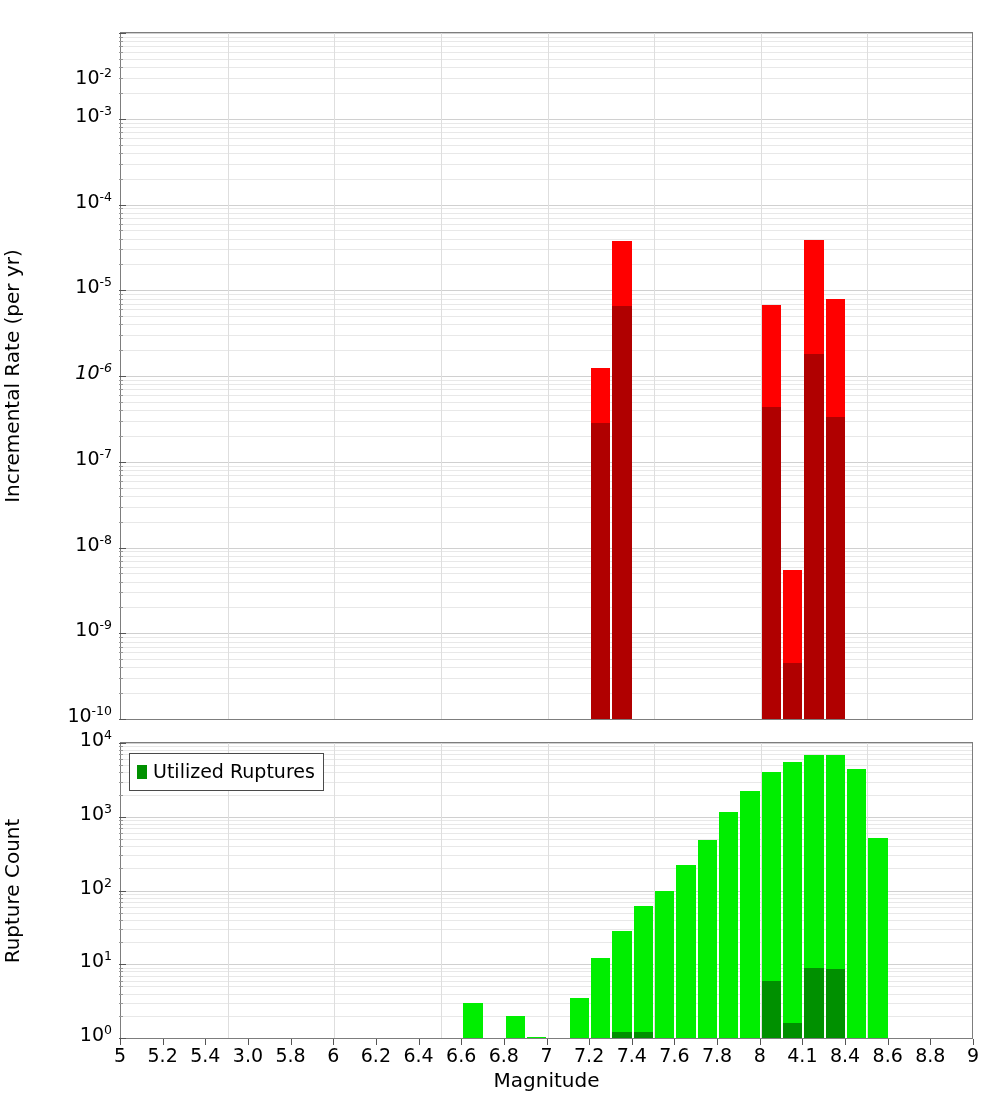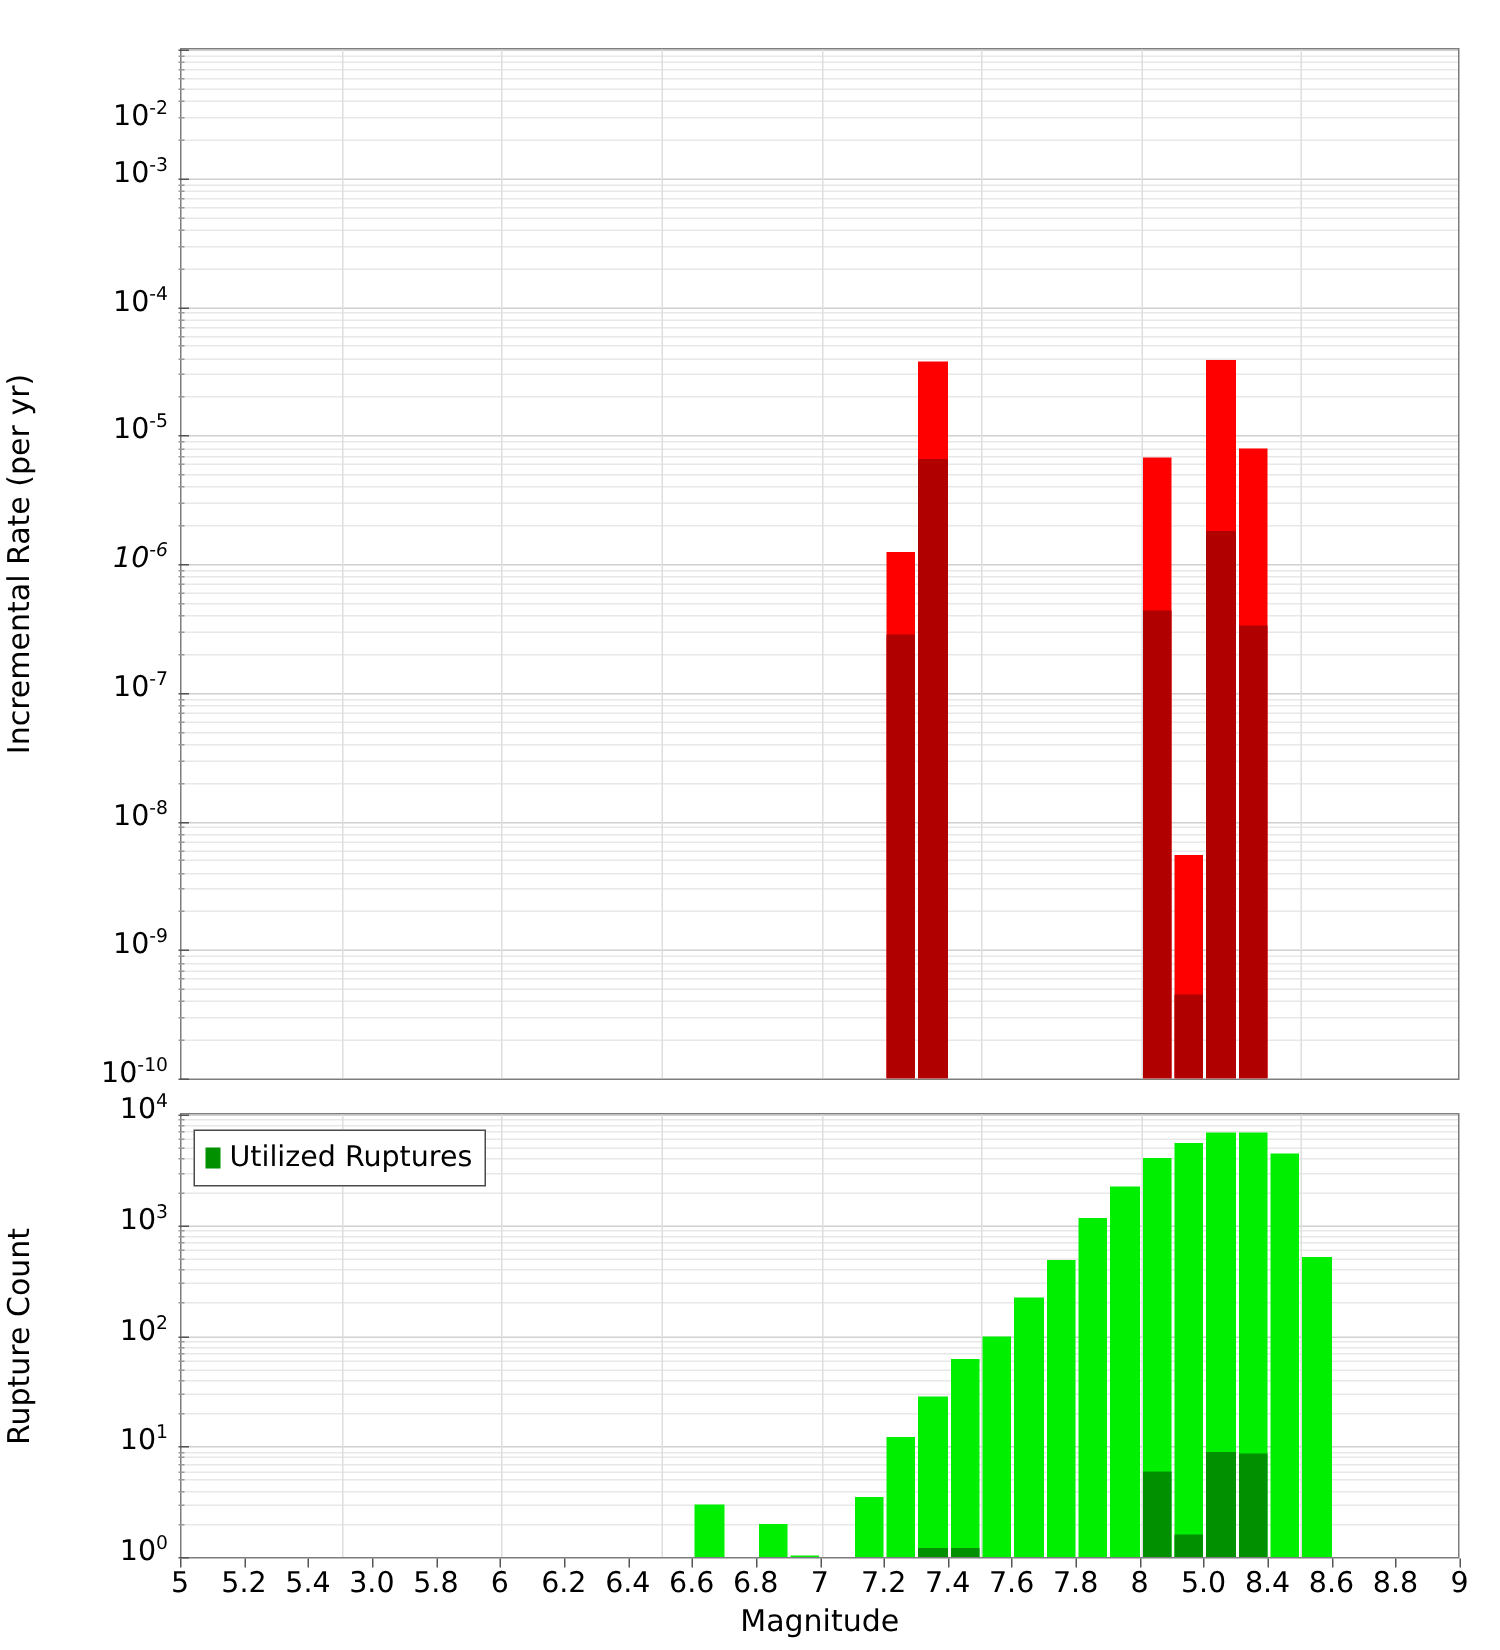--- a/index.html
+++ b/index.html
@@ -493,21 +493,21 @@
       <div class="xtick-label" style="width: 60px; left: 559.15px; top: 1046px;">7.2</div>
       <div class="xtick-mark" style="left: 632px; top: 1039px;"></div>
       <div class="xtick-label" style="width: 60px; left: 601.8px; top: 1046px;">7.4</div>
       <div class="xtick-mark" style="left: 674px; top: 1039px;"></div>
       <div class="xtick-label" style="width: 60px; left: 644.45px; top: 1046px;">7.6</div>
       <div class="xtick-mark" style="left: 717px; top: 1039px;"></div>
       <div class="xtick-label" style="width: 60px; left: 687.1px; top: 1046px;">7.8</div>
       <div class="xtick-mark" style="left: 760px; top: 1039px;"></div>
       <div class="xtick-label" style="width: 60px; left: 729.75px; top: 1046px;">8</div>
       <div class="xtick-mark" style="left: 802px; top: 1039px;"></div>
-      <div class="xtick-label" style="width: 60px; left: 772.4px; top: 1046px;">5.0</div>
+      <div class="xtick-label" style="width: 60px; left: 772.4px; top: 1046px;">4.1</div>
       <div class="xtick-mark" style="left: 845px; top: 1039px;"></div>
       <div class="xtick-label" style="width: 60px; left: 815.05px; top: 1046px;">8.4</div>
       <div class="xtick-mark" style="left: 888px; top: 1039px;"></div>
       <div class="xtick-label" style="width: 60px; left: 857.7px; top: 1046px;">8.6</div>
       <div class="xtick-mark" style="left: 930px; top: 1039px;"></div>
       <div class="xtick-label" style="width: 60px; left: 900.35px; top: 1046px;">8.8</div>
       <div class="xtick-mark" style="left: 973px; top: 1039px;"></div>
       <div class="xtick-label" style="width: 60px; left: 943px; top: 1046px;">9</div>
     </div>
   <div class="xlabel" id="xlabel" style="top:1068px">Magnitude</div>

